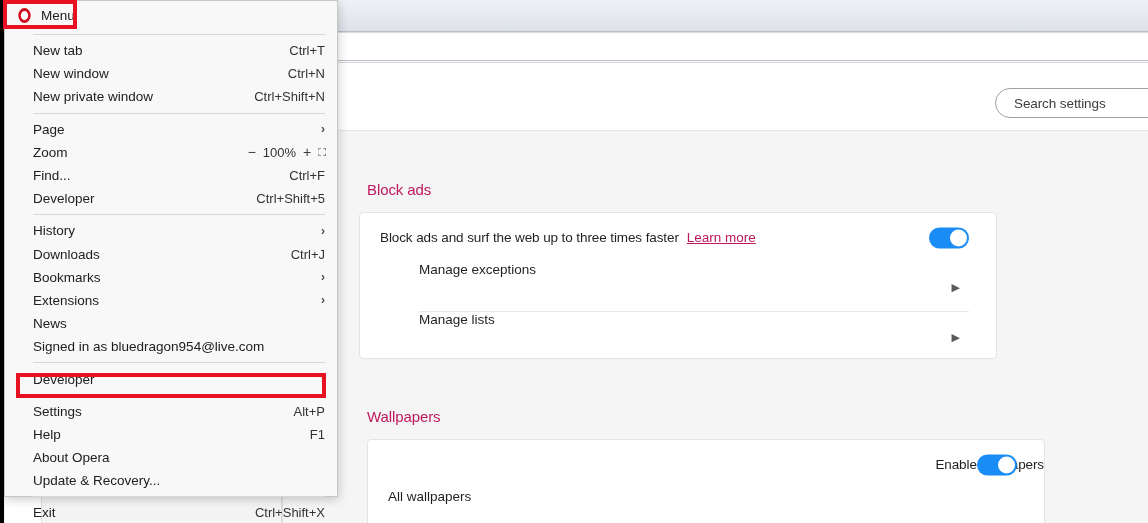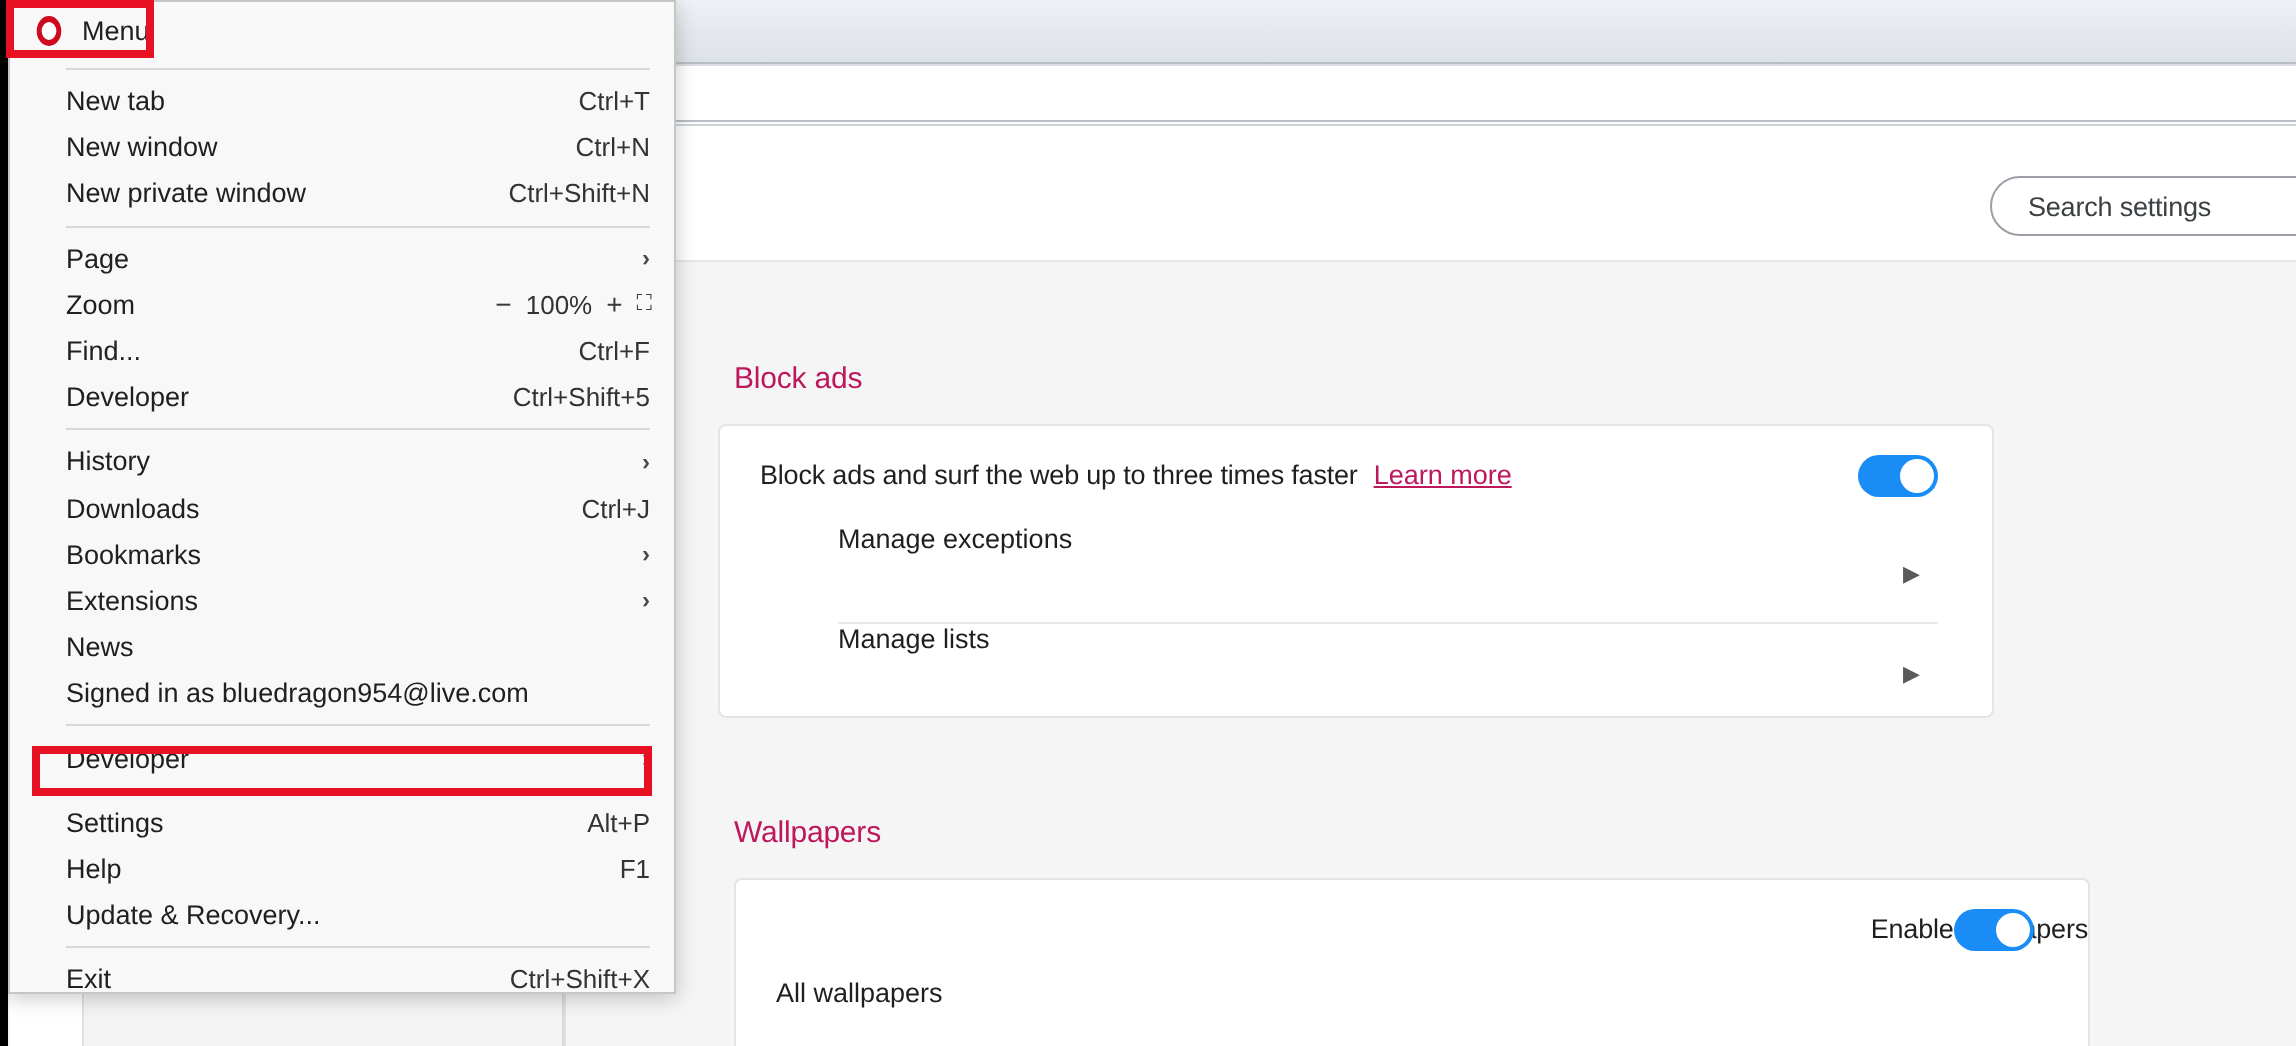--- a/index.html
+++ b/index.html
@@ -318,20 +318,23 @@
 
     <div class="mi">
       <span>Settings</span>
       <span class="accel">Alt+P</span>
     </div>
     <div class="mi">
       <span>Help</span>
       <span class="accel">F1</span>
     </div>
     <div class="mi">
+      <span>About Opera</span>
+    </div>
+    <div class="mi">
       <span>Update &amp; Recovery...</span>
     </div>
 
     <div class="mi-sep"></div>
 
     <div class="mi">
       <span>Exit</span>
       <span class="accel">Ctrl+Shift+X</span>
     </div>
 

